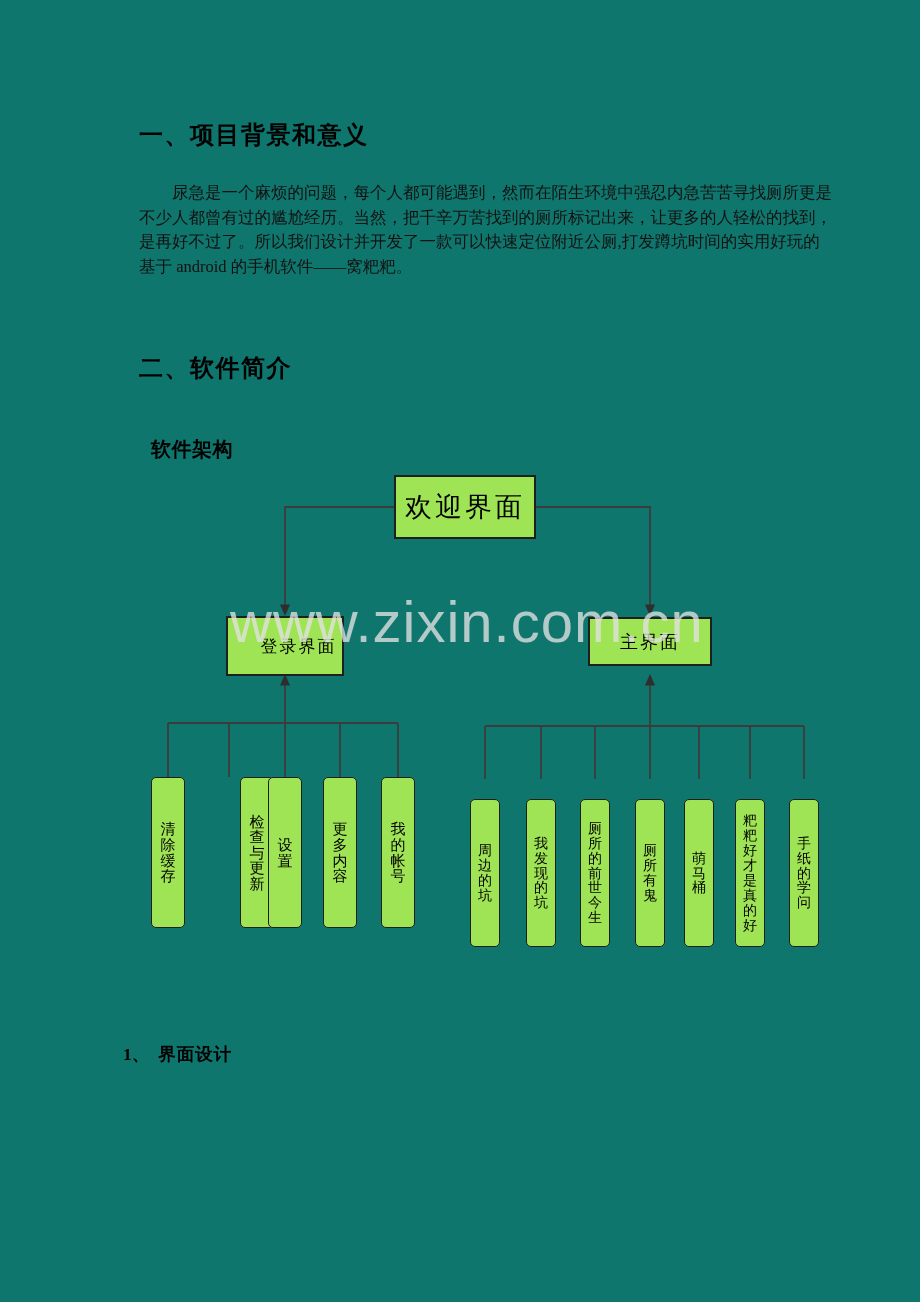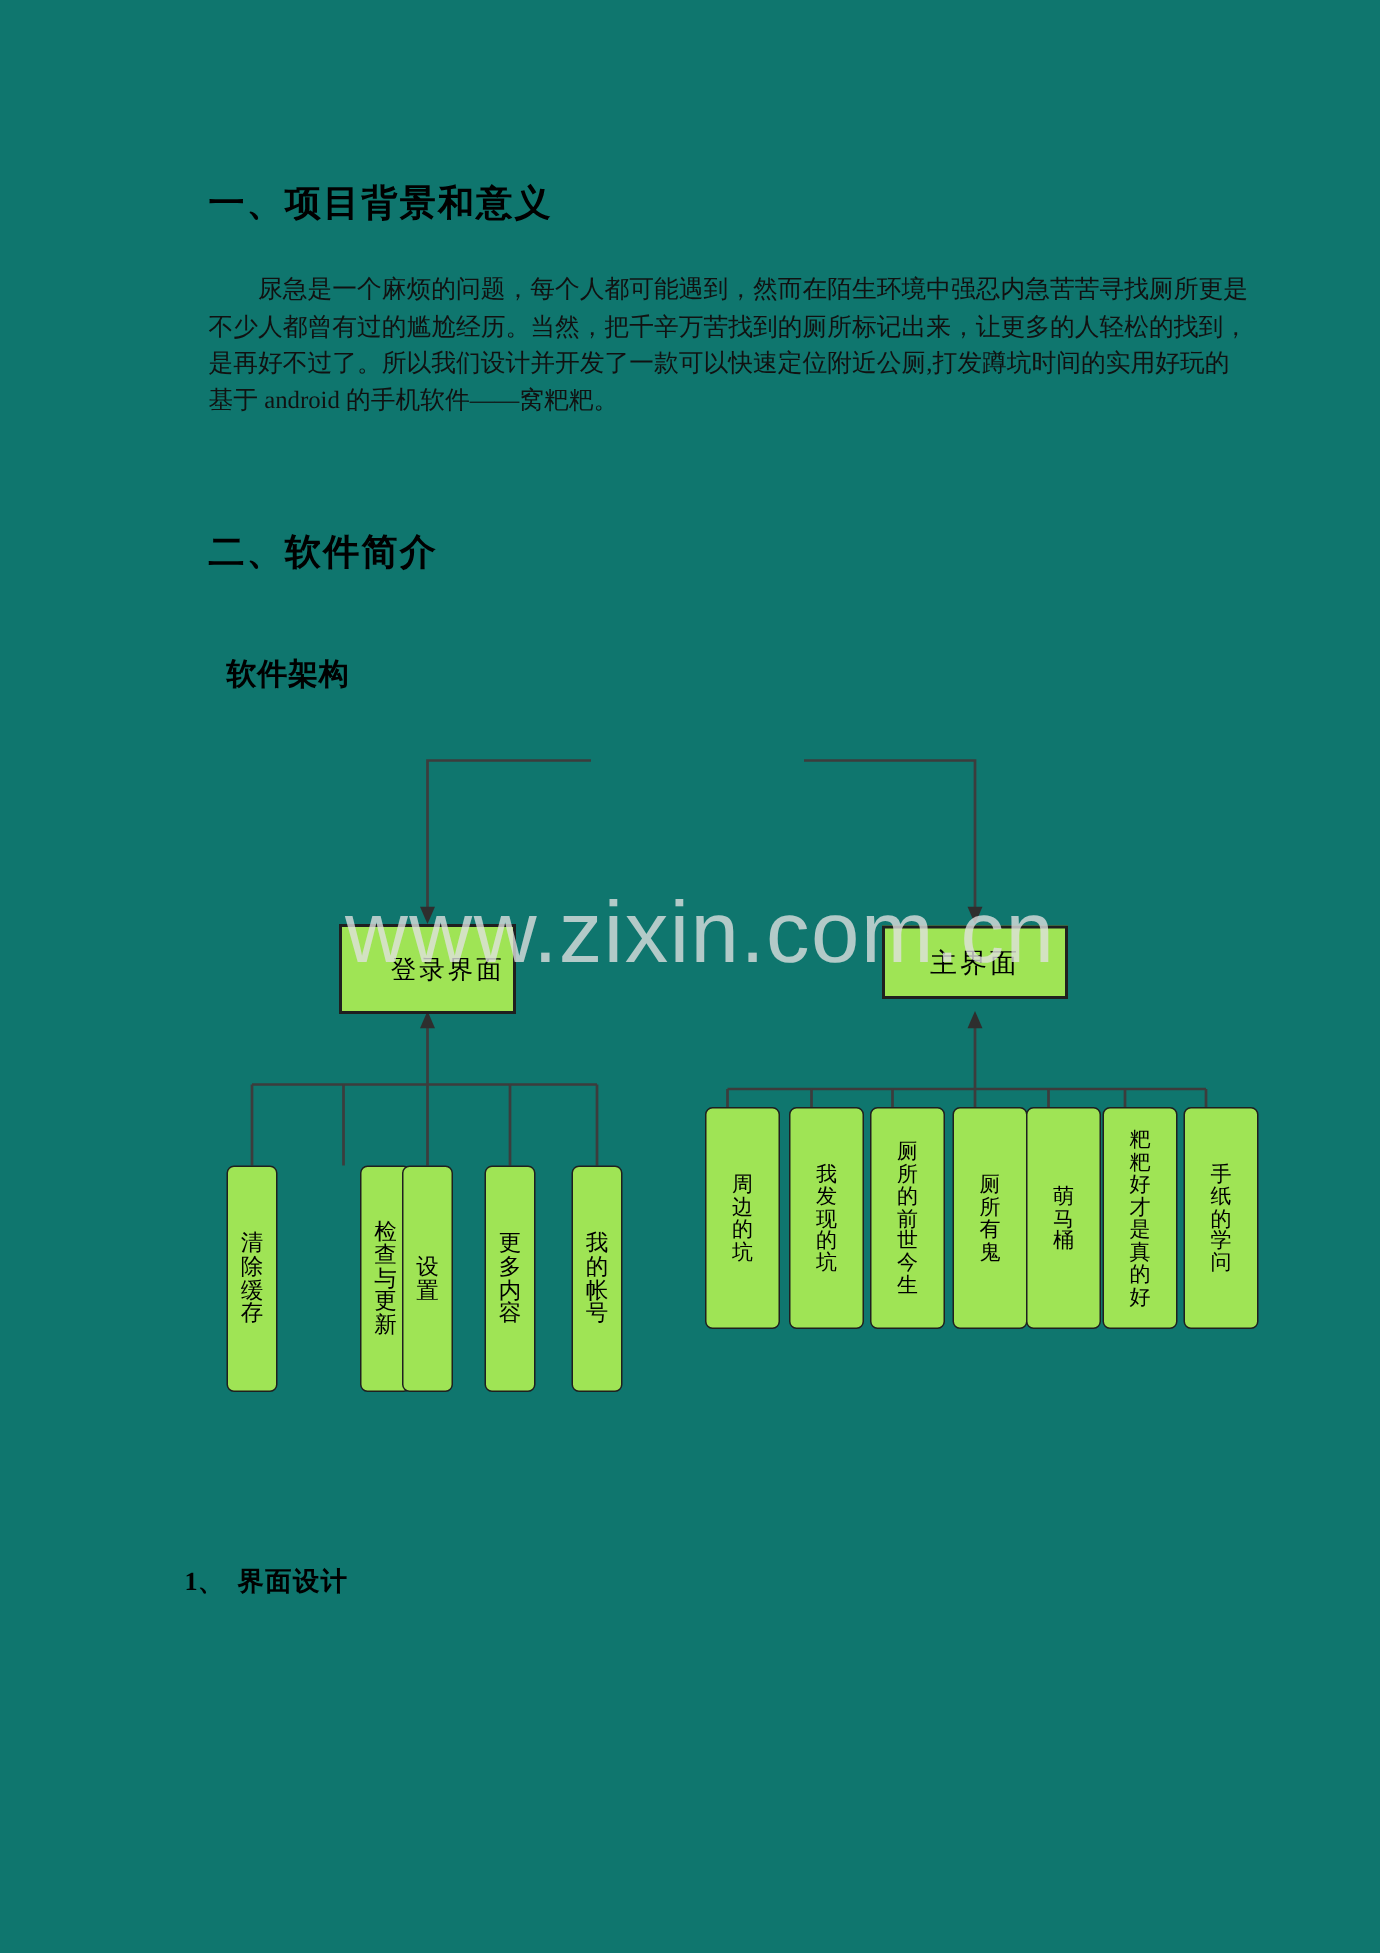--- a/index.html
+++ b/index.html
@@ -52,21 +52,21 @@
   .node-main    { left:588px; top:617px; width:124px; height:49px;
                   font-size:18px; letter-spacing:2px; }
   .vbox {
     position:absolute; z-index:2; box-sizing:border-box;
     background:#9FE455; border:1.7px solid #1F1F1F; border-radius:5px;
     display:flex; align-items:center; justify-content:center; text-align:center;
   }
   .vbox .vtext { width:1.15em; word-break:break-all; }
   .vbox-l { top:777px; width:34px; height:151px; font-size:15px; }
   .vbox-l .vtext { line-height:15.6px; }
-  .vbox-r { top:738px; width:50px; height:148px; font-size:14px; }
+  .vbox-r { top:799px; width:30px; height:148px; font-size:14px; }
   .vbox-r .vtext { line-height:14.9px; }
   .vl-0 { left:151px; } .vl-1 { left:212px;margin-left:28px; } .vl-2 { left:268px; }
   .vl-3 { left:323px; } .vl-4 { left:381px; }
   .vr-0 { left:470px; } .vr-1 { left:526px; } .vr-2 { left:580px; }
   .vr-3 { left:635px; } .vr-4 { left:684px; } .vr-5 { left:735px; }
   .vr-6 { left:789px; }
 
   
   .watermark {
     position:absolute; left:230px; top:593px; z-index:4;
@@ -114,20 +114,23 @@
       <path d="M804,726 V779"></path>
     </g>
     <g fill="#2E2E2E" stroke="none">
       <path d="M285,616 L280,604.5 L290,604.5 Z"></path>
       <path d="M650,616 L645,604.5 L655,604.5 Z"></path>
       <path d="M285,674 L280,685.5 L290,685.5 Z"></path>
       <path d="M650,674 L645,685.5 L655,685.5 Z"></path>
     </g>
   </svg>
 
+  <div class="node node-welcome">
+    <span>欢迎界面</span>
+  </div>
   <div class="node node-login">
     <span>登录界面</span>
   </div>
   <div class="node node-main">
     <span>主界面</span>
   </div>
 
   <div class="vbox vbox-l vl-0">
     <span class="vtext">清除缓存</span>
   </div>

